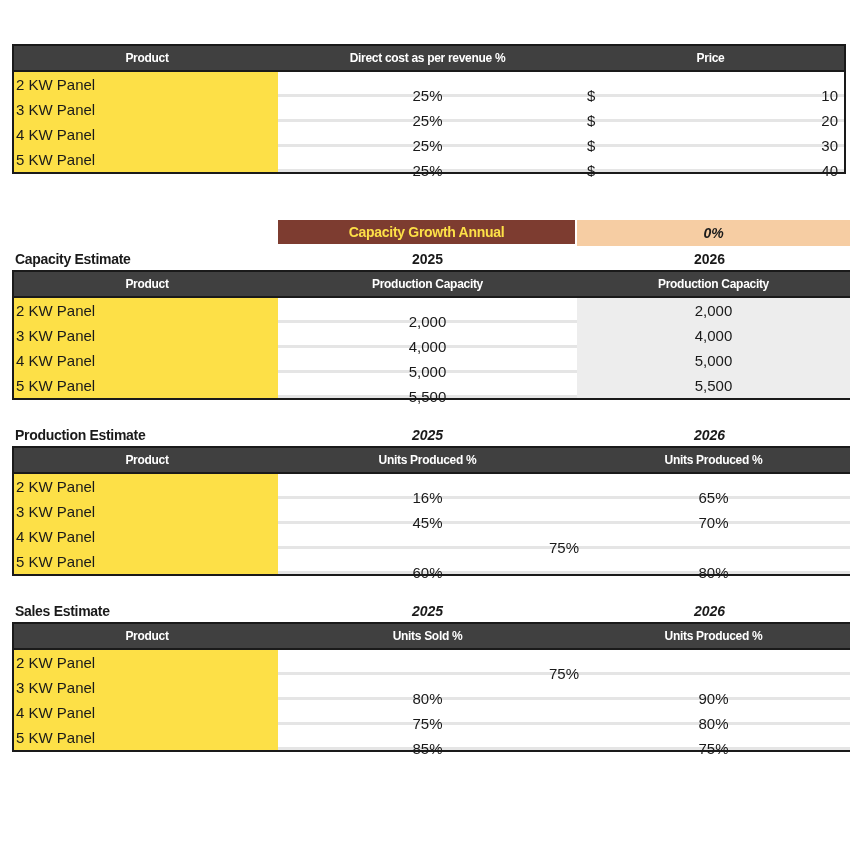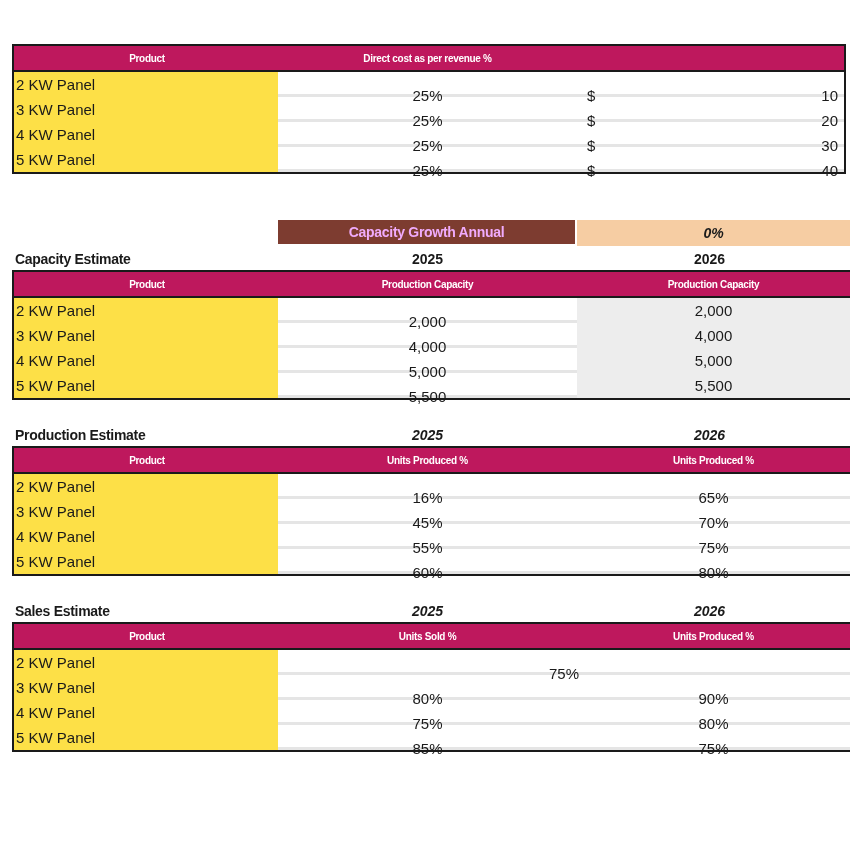--- a/index.html
+++ b/index.html
@@ -2,22 +2,22 @@
 <html><head>
 <meta charset="utf-8">
 <style>
   html, body { margin: 0; padding: 0; background: #ffffff; }
   body { width: 850px; height: 850px; position: relative; overflow: hidden;
          font-family: "Liberation Sans", sans-serif; color: #1a1a1a; }
   .abs { position: absolute; }
   .tbl { position: absolute; left: 12px; width: 834px; box-sizing: border-box;
          border: 2px solid #1a1a1a; }
   .tbl.open-right { border-right: none; width: 838px; }
-  .hdr { display: flex; height: 24px; background: #be185d; border-bottom: 2px solid #1a1a1a;
-         color: #ffffff; font-weight: bold; font-size: 10px; letter-spacing: -0.3px; }
+  .hdr { display: flex; height: 24px; background: #404040; border-bottom: 2px solid #1a1a1a;
+         color: #ffffff; font-weight: bold; font-size: 12px; letter-spacing: -0.3px; }
   .hdr > div { display: flex; align-items: center; justify-content: center; }
   .row { display: flex; height: 25px; font-size: 15px; }
   .row > div { display: flex; align-items: center; }
   .c1 { width: 264px; padding-left: 2px; box-sizing: border-box; }
   .c2 { width: 299px; justify-content: center; text-align: right; }
   .c3 { flex: 1; justify-content: center; }
   .peach { background: #e5e5e5; margin-top: 22px; }
   .grey { background: #ededed; }
   .white { background: #fde047; }
   .price { flex: 1; justify-content: space-between !important; padding: 0 6px 0 0; box-sizing: border-box; }
@@ -26,20 +26,21 @@
   .year { font-weight: bold; font-size: 14px; text-align: center; width: 299px; }
   .year.italic { font-style: italic; }
 </style>
 </head>
 <body>
 
 <div class="tbl" style="top:44px;">
   <div class="hdr">
     <div class="c1" style="justify-content:center;">Product</div>
     <div class="c2">Direct cost as per revenue %</div>
+    <div class="c3">Price</div>
   </div>
   <div class="row">
     <div class="c1 white">2 KW Panel</div>
     <div class="c2 peach">25%</div>
     <div class="peach price">
         <span class="dollar" style="margin-left:10px;">$</span>
         <span>10</span>
       </div>
   </div>
   <div class="row">
@@ -61,21 +62,21 @@
   <div class="row">
     <div class="c1 white">5 KW Panel</div>
     <div class="c2 peach">25%</div>
     <div class="peach price">
         <span class="dollar" style="margin-left:10px;">$</span>
         <span>40</span>
       </div>
   </div>
 </div>
 
-<div class="abs" style="left:278px; top:220px; width:297px; height:24px; background:#7d3c30; color:#f0abfc; font-weight:bold; font-size:14px; display:flex; align-items:center; justify-content:center; letter-spacing:-0.3px;">Capacity Growth Annual</div>
+<div class="abs" style="left:278px; top:220px; width:297px; height:24px; background:#7d3c30; color:#fde047; font-weight:bold; font-size:14px; display:flex; align-items:center; justify-content:center; letter-spacing:-0.3px;">Capacity Growth Annual</div>
 <div class="abs" style="left:577px; top:220px; width:273px; height:26px; background:#f6cda3; font-weight:bold; font-style:italic; font-size:14px; display:flex; align-items:center; justify-content:center;">0%</div>
 
 <div class="abs sec-title" style="left:15px; top:251px;">Capacity Estimate</div>
 <div class="abs year" style="left:278px; top:251px;">2025</div>
 <div class="abs year" style="left:560px; top:251px;">2026</div>
 <div class="tbl open-right" style="top:270px;">
   <div class="hdr">
     <div class="c1" style="justify-content:center;">Product</div>
     <div class="c2">Production Capacity</div>
     <div class="c3">Production Capacity</div>
@@ -116,21 +117,20 @@
     <div class="c2 peach">16%</div>
     <div class="c3 peach">65%</div>
   </div>
   <div class="row">
     <div class="c1 white">3 KW Panel</div>
     <div class="c2 peach">45%</div>
     <div class="c3 peach">70%</div>
   </div>
   <div class="row">
     <div class="c1 white">4 KW Panel</div>
-    <div class="c2 peach">55%</div>
     <div class="c3 peach">75%</div>
   </div>
   <div class="row">
     <div class="c1 white">5 KW Panel</div>
     <div class="c2 peach">60%</div>
     <div class="c3 peach">80%</div>
   </div>
 </div>
 
 <div class="abs sec-title" style="left:15px; top:603px;">Sales Estimate</div>

